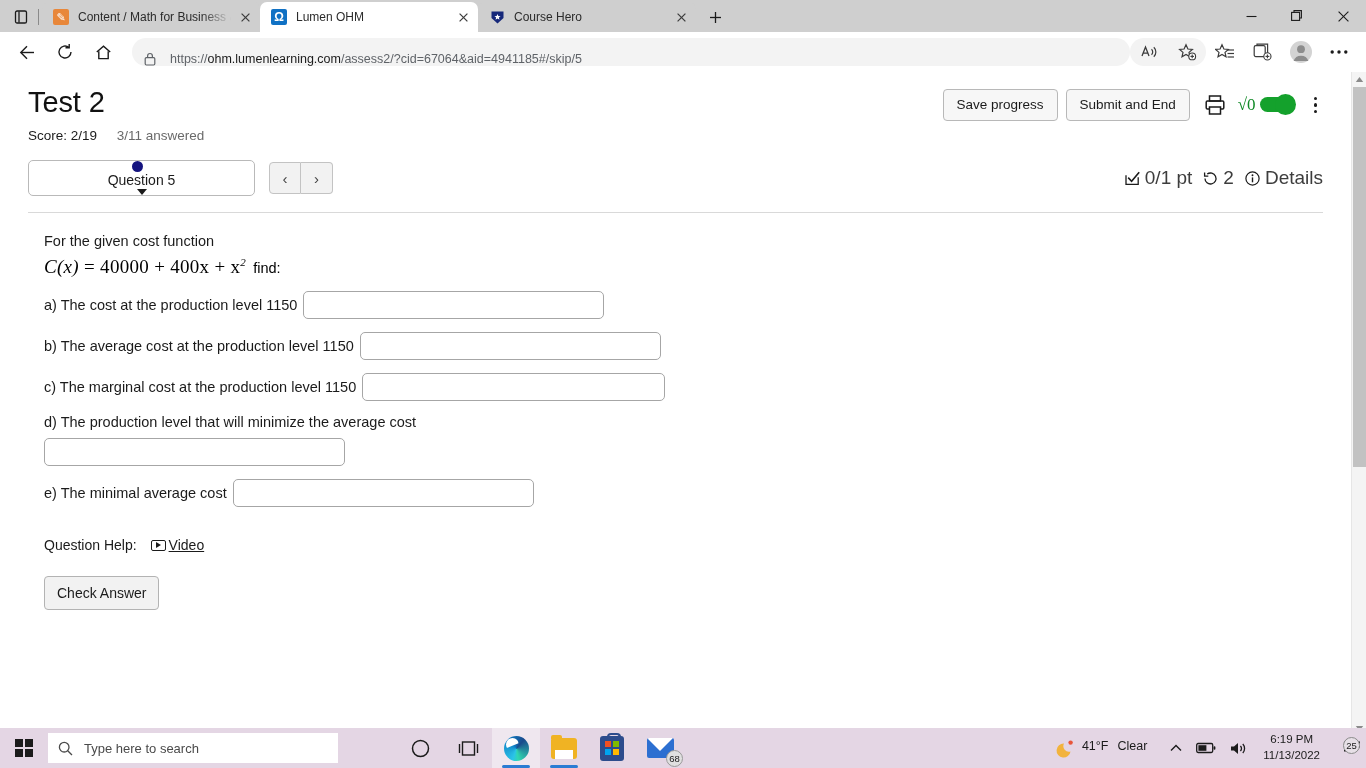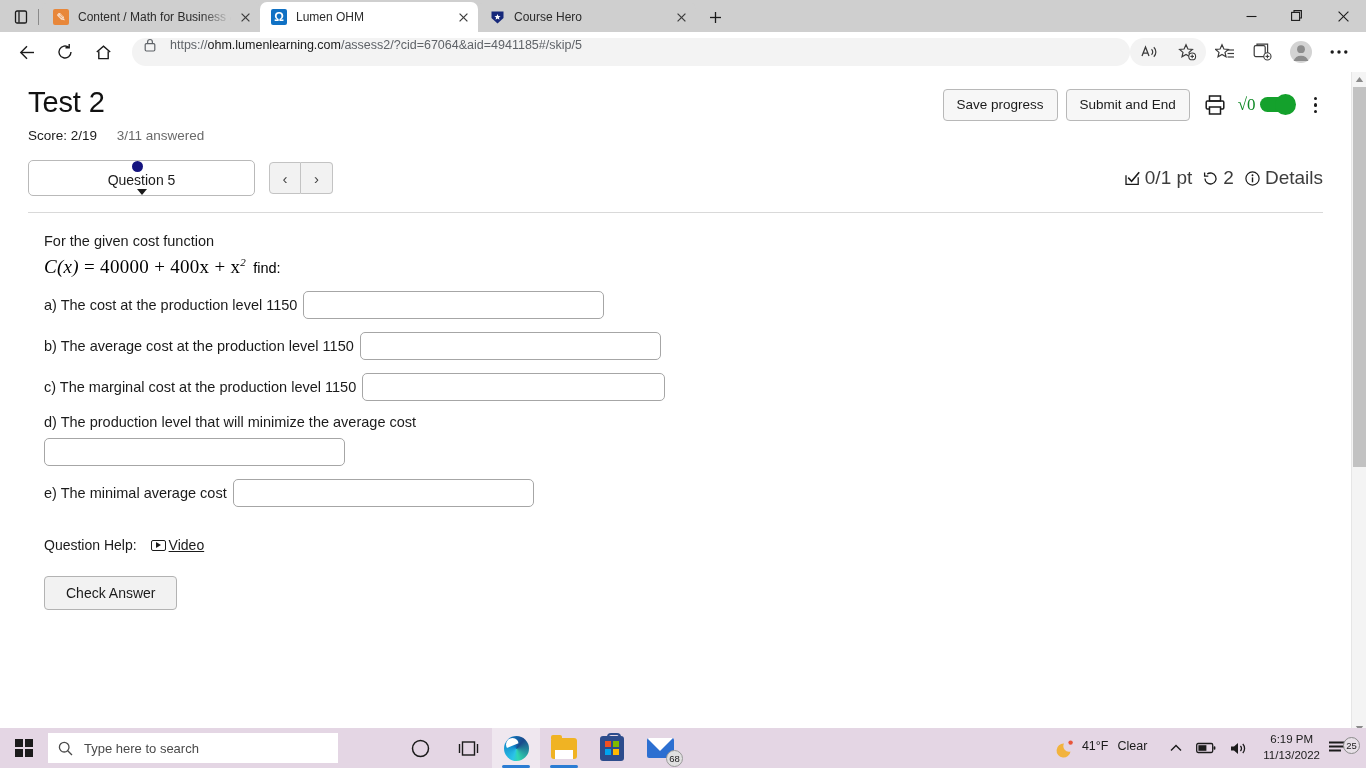--- a/index.html
+++ b/index.html
@@ -100,21 +100,21 @@
     border-radius: 4px;
     color: #2b2b2b;
     flex: 0 0 auto;
   }
   .omnibox {
     flex: 1 1 auto;
     height: 28px;
     background: #f3f3f3;
     border-radius: 14px;
     display: flex;
-    align-items: flex-start;
+    align-items: flex-end;
     margin: 0 8px 0 10px;
     padding: 0 12px;
     min-width: 0;
   }
   .lock-ic { width: 16px; margin-right: 10px; flex: 0 0 auto; display:flex; align-items:center; }
   .url-text {
     font-size: 12.5px;
     color: #5f6368;
     white-space: nowrap;
     overflow: hidden;
@@ -311,21 +311,21 @@
     border-top: 3.5px solid transparent;
     border-bottom: 3.5px solid transparent;
   }
   .check-btn {
     margin-top: 23px;
     border: 1px solid #b3b3b3;
     background: #f2f2f2;
     border-radius: 4px;
     font-size: 14px;
     color: #1b1b1b;
-    padding: 8px 21px;
+    padding: 8px 12px;
     font-family: "Liberation Sans", sans-serif;
   }
 
   
   .pagescroll {
     position: absolute;
     right: 0; top: 72px;
     width: 15px; height: 664px;
     background: #f4f4f4;
     border-left: 1px solid #e6e6e6;
@@ -448,21 +448,21 @@
   .tray-ic {
     padding: 0 7px; display: flex; align-items: center;
     color: #1b1b1b;
   }
   .clock {
     text-align: center; font-size: 11.5px; color: #1b1b1b;
     line-height: 1.35; padding: 0 8px;
   }
   .notif {
     position: relative; width: 34px; height: 24px;
-    display: flex; align-items: center; justify-content: flex-start;
+    display: flex; align-items: center; justify-content: flex-end;
   }
   .notif-badge {
     position: absolute; right: 2px; bottom: 6px;
     width: 17px; height: 17px; border-radius: 50%;
     background: #e7e0e7; border: 1px solid #8a8a8a;
     font-size: 9.5px; color: #1b1b1b;
     display: flex; align-items: center; justify-content: center;
   }
 </style>
 </head>

